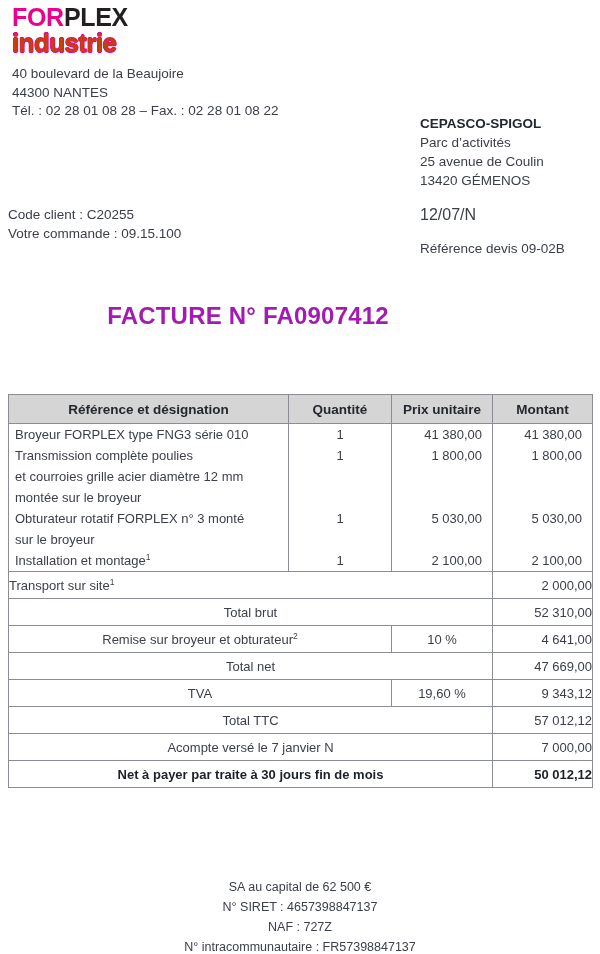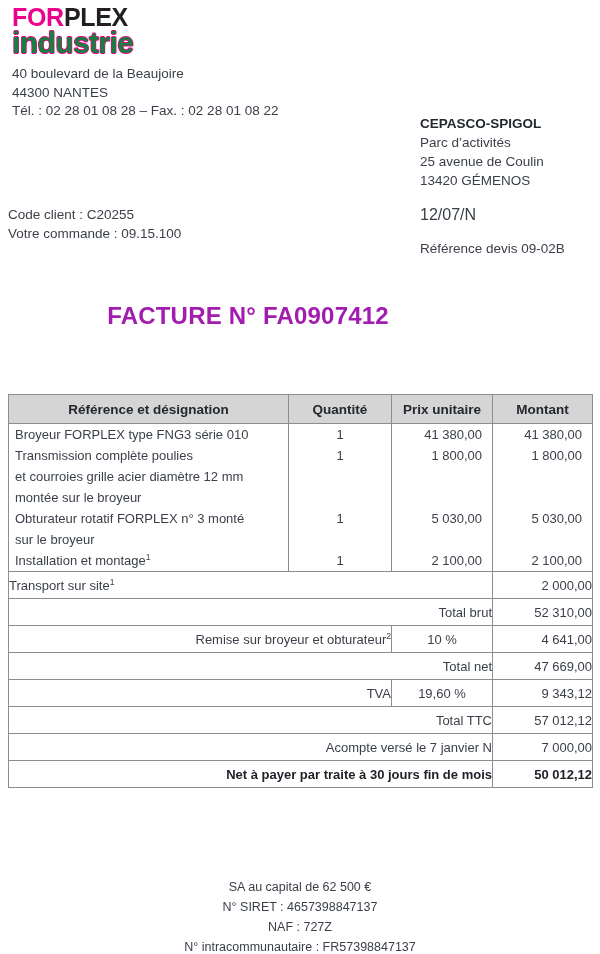--- a/index.html
+++ b/index.html
@@ -27,25 +27,25 @@
   .logo-line1 {
     font-size: 25px;
     font-weight: bold;
     letter-spacing: -0.3px;
     line-height: 26px;
     white-space: nowrap;
   }
   .logo-for { color: #ec008c; }
   .logo-plex { color: #231f20; }
   .logo-line2 {
-    font-size: 30px;
+    font-size: 26px;
     font-weight: bold;
     line-height: 28px;
     letter-spacing: -0.6px;
-    color: #15803d;
+    color: #c2410c;
     text-shadow:
       -0.7px 0 0 #ec008c,
       0.7px 0 0 #ec008c,
       0 -0.7px 0 #ec008c,
       0 0.7px 0 #ec008c;
     margin-top: -1px;
   }
   .sender-address {
     margin-top: 8px;
     font-size: 13.5px;
@@ -152,21 +152,21 @@
 
   .sum-row td {
     height: 26px;
     vertical-align: middle;
   }
   .sum-label-left {
     text-align: left;
     padding-left: 6px;
   }
   .sum-label-right {
-    text-align: right;
+    text-align: center;
     padding-right: 8px;
   }
   .sum-mid {
     text-align: center;
   }
   .sum-amt {
     text-align: right;
     padding-right: 10px;
   }
   .sum-row.final td {

